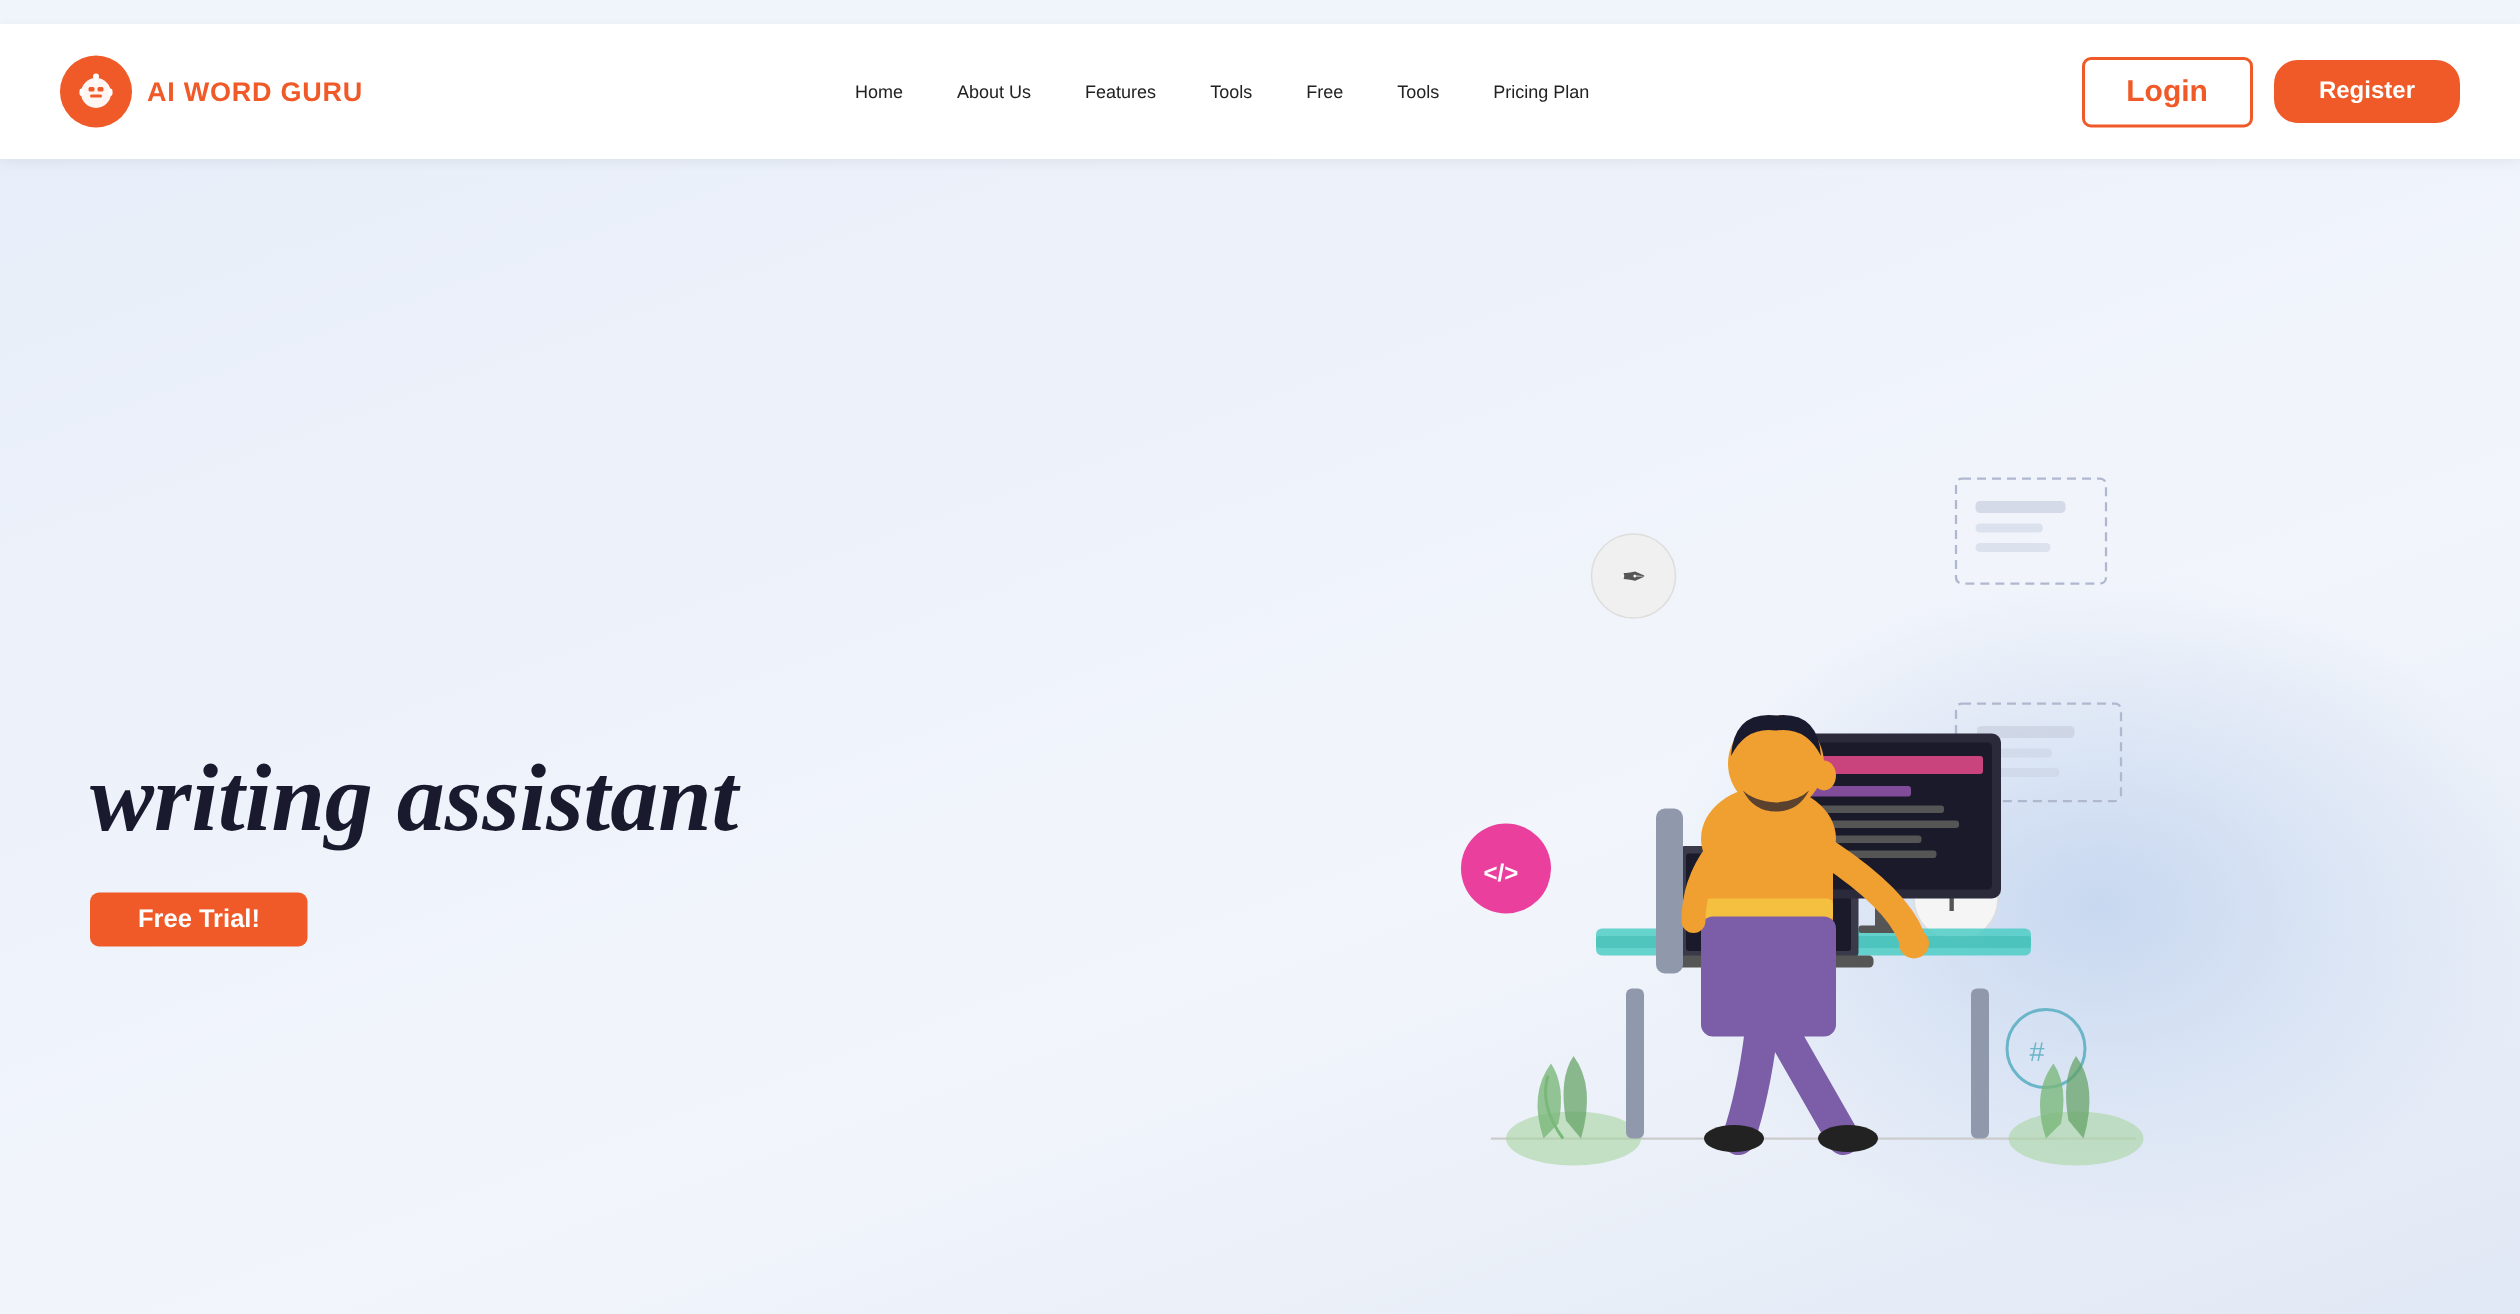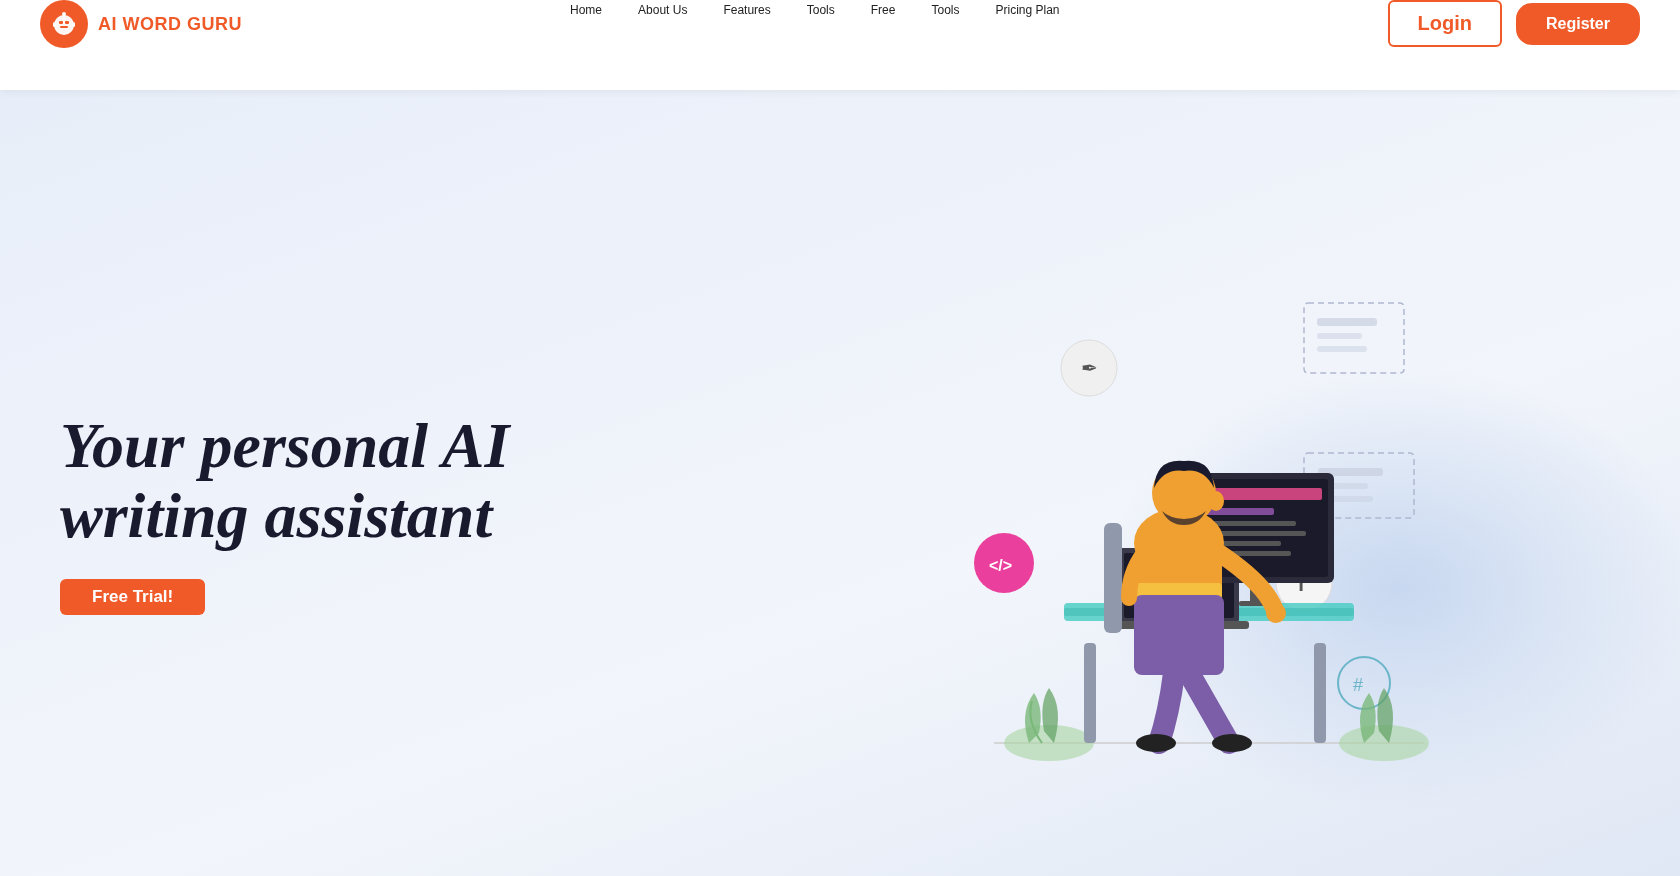--- a/index.html
+++ b/index.html
@@ -7,28 +7,29 @@
     body {
       font-family: 'Segoe UI', Arial, sans-serif;
       background: #f0f4fb;
       min-height: 876px;
       overflow-x: hidden;
     }
 
     
     .navbar {
       display: flex;
-      align-items: flex-start;
+      align-items: center;
       justify-content: space-between;
       background: #fff;
       padding: 0 40px;
       height: 90px;
       box-shadow: 0 2px 8px rgba(0,0,0,0.06);
       position: relative;
       z-index: 10;
+      margin-top: 16px;
     }
 
     .logo-area {
       display: flex;
       align-items: center;
       gap: 10px;
       text-decoration: none;
     }
 
     .logo-icon {
@@ -199,21 +200,21 @@
 
   <div class="nav-actions">
     <button class="btn-login">Login</button>
     <button class="btn-register">Register</button>
   </div>
 </nav>
 
 <section class="hero">
   <div class="hero-content">
     <h1 class="hero-title">
-      <span>Your personal AI</span><br>
+      <br>
       <span>writing assistant</span>
     </h1>
     <button class="btn-free-trial">Free Trial!</button>
   </div>
 
   <div class="hero-illustration">
     <div class="bg-blob"></div>
 
     <svg viewBox="0 0 560 560" xmlns="http://www.w3.org/2000/svg" style="width:580px;height:560px;position:relative;z-index:1;">
 

